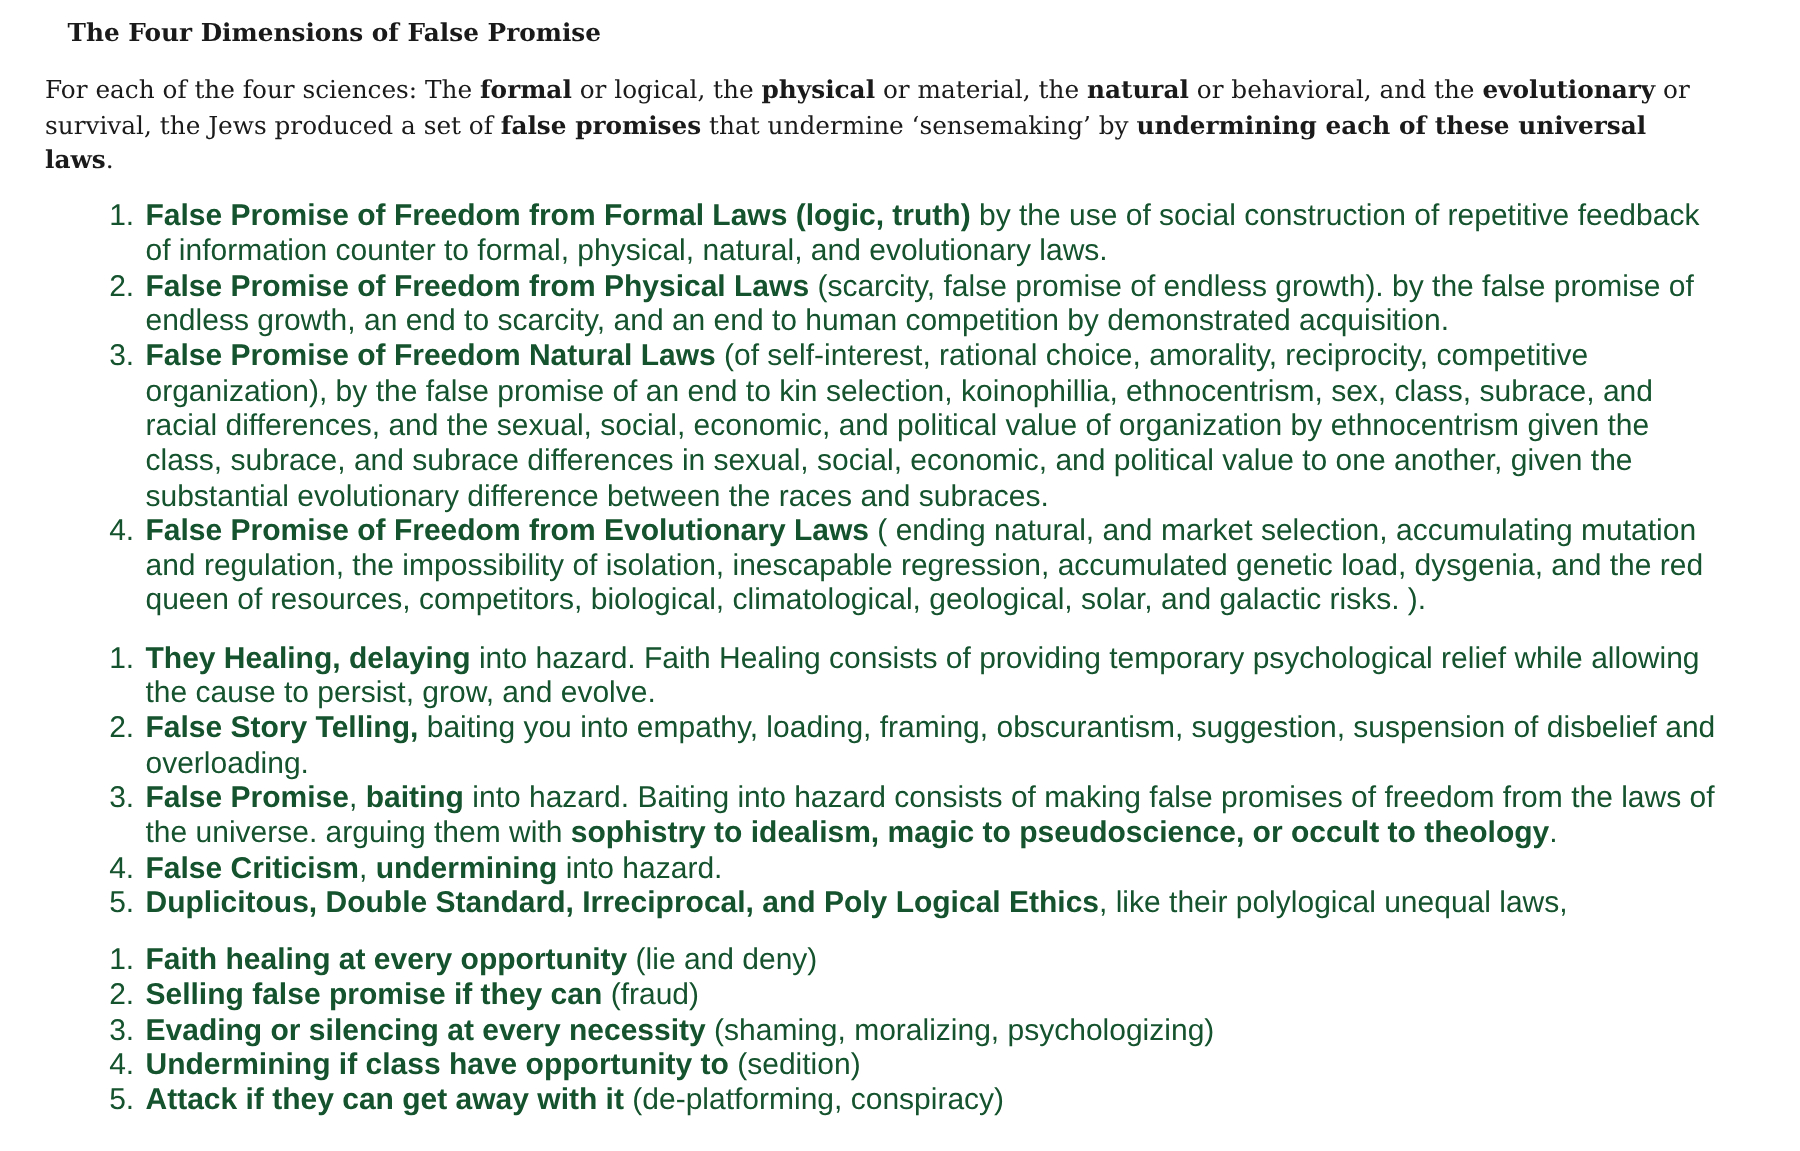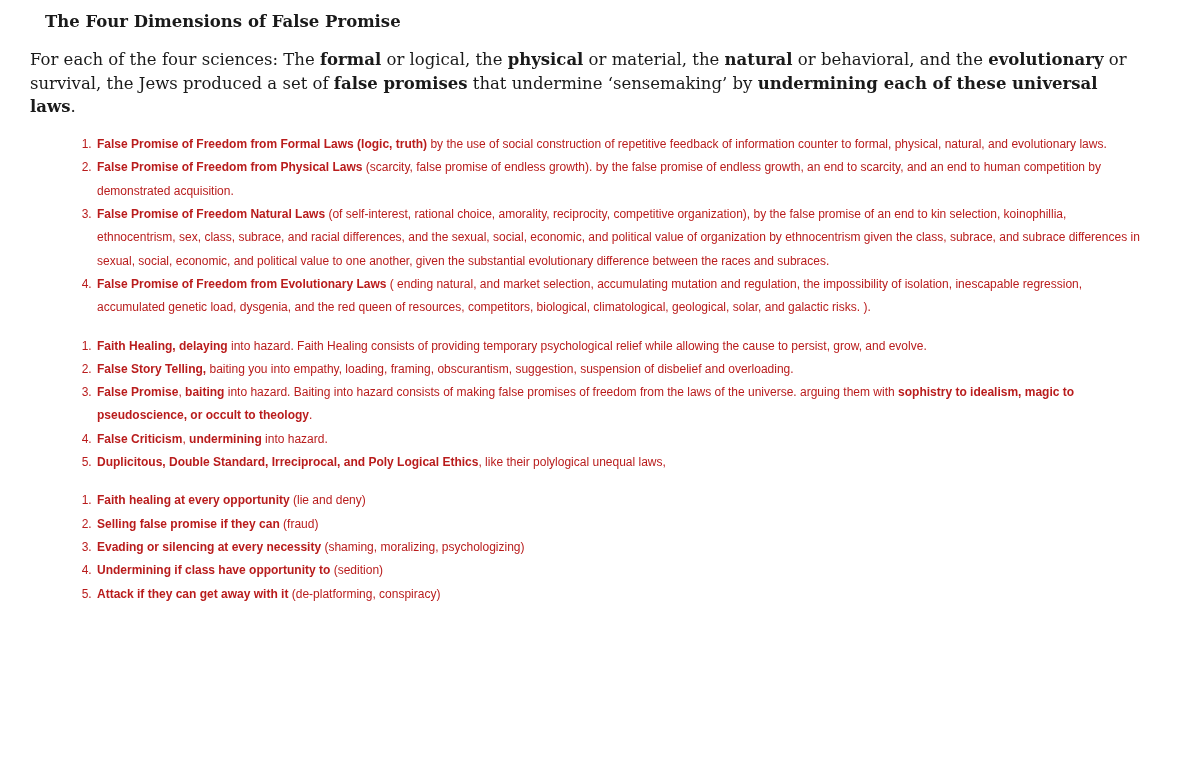--- a/index.html
+++ b/index.html
@@ -29,23 +29,23 @@
     font-family: "DejaVu Serif", serif;
     font-size: 16.5px;
     line-height: 23.3px;
     font-weight: 400;
     margin: 15px 0;
   }
   ol.doc-list {
     margin: 15px 0;
     padding: 0 0 0 65px;
     font-family: "Liberation Sans", sans-serif;
-    font-size: 12px;
+    font-size: 20px;
     line-height: 23.3px;
-    color: #b91c1c;
+    color: #14532d;
   }
   ol.doc-list li {
     padding-left: 2px;
   }
   strong { font-weight: 700; text-align: center; }
 </style>
 </head>
 <body>
 
 <div class="doc">
@@ -56,21 +56,21 @@
 
   <ol class="doc-list">
     <li><strong>False Promise of Freedom from Formal Laws (logic, truth)</strong><span> by the use of social construction of repetitive feedback of information counter to formal, physical, natural, and evolutionary laws.</span></li>
     <li><strong>False Promise of Freedom from Physical Laws</strong><span> (scarcity, false promise of endless growth). by the false promise of endless growth, an end to scarcity, and an end to human competition by demonstrated acquisition.</span></li>
     <li><strong>False Promise of Freedom Natural Laws</strong><span> (of self-interest, rational choice, amorality, reciprocity, competitive organization), by the false promise of an end to kin selection, koinophillia, ethnocentrism, sex, class, subrace, and racial differences, and the sexual, social, economic, and political value of organization by ethnocentrism given the class, subrace, and subrace differences in sexual, social, economic, and political value to one another, given the substantial evolutionary difference between the races and subraces.</span></li>
     <li><strong>False Promise of Freedom from Evolutionary Laws</strong><span> ( ending natural, and market selection, accumulating mutation and regulation, the impossibility of isolation, inescapable regression, accumulated genetic load, dysgenia, and the red queen of resources, competitors, biological, climatological, geological, solar, and galactic risks. ).</span></li>
   </ol>
 
 
   <ol class="doc-list">
-    <li><strong>Faith Healing, delaying</strong><span> into hazard. Faith Healing consists of providing temporary psychological relief while allowing the cause to persist, grow, and evolve.</span></li>
+    <li><strong>They Healing, delaying</strong><span> into hazard. Faith Healing consists of providing temporary psychological relief while allowing the cause to persist, grow, and evolve.</span></li>
     <li><strong>False Story Telling,</strong><span> baiting you into empathy, loading, framing, obscurantism, suggestion, suspension of disbelief and overloading.</span></li>
     <li><strong>False Promise</strong><span>, </span><strong>baiting</strong><span> into hazard. Baiting into hazard consists of making false promises of freedom from the laws of the universe. arguing them with </span><strong>sophistry to idealism, magic to pseudoscience, or occult to theology</strong><span>.</span></li>
     <li><strong>False Criticism</strong><span>, </span><strong>undermining</strong><span> into hazard.</span></li>
     <li><strong>Duplicitous, Double Standard, Irreciprocal, and Poly Logical Ethics</strong><span>, like their polylogical unequal laws,</span></li>
   </ol>
 
 
   <ol class="doc-list">
     <li><strong>Faith healing at every opportunity</strong><span> (lie and deny)</span></li>
     <li><strong>Selling false promise if they can</strong><span> (fraud)</span></li>

